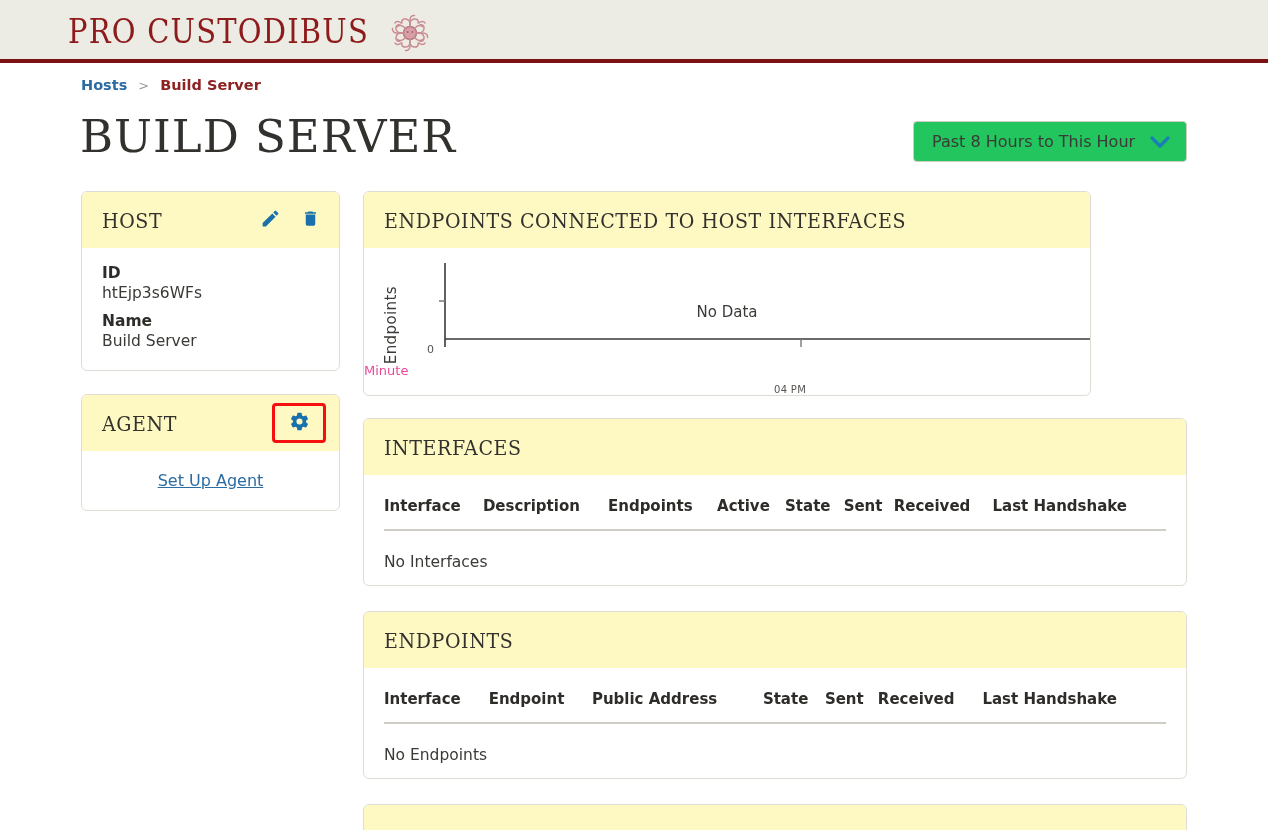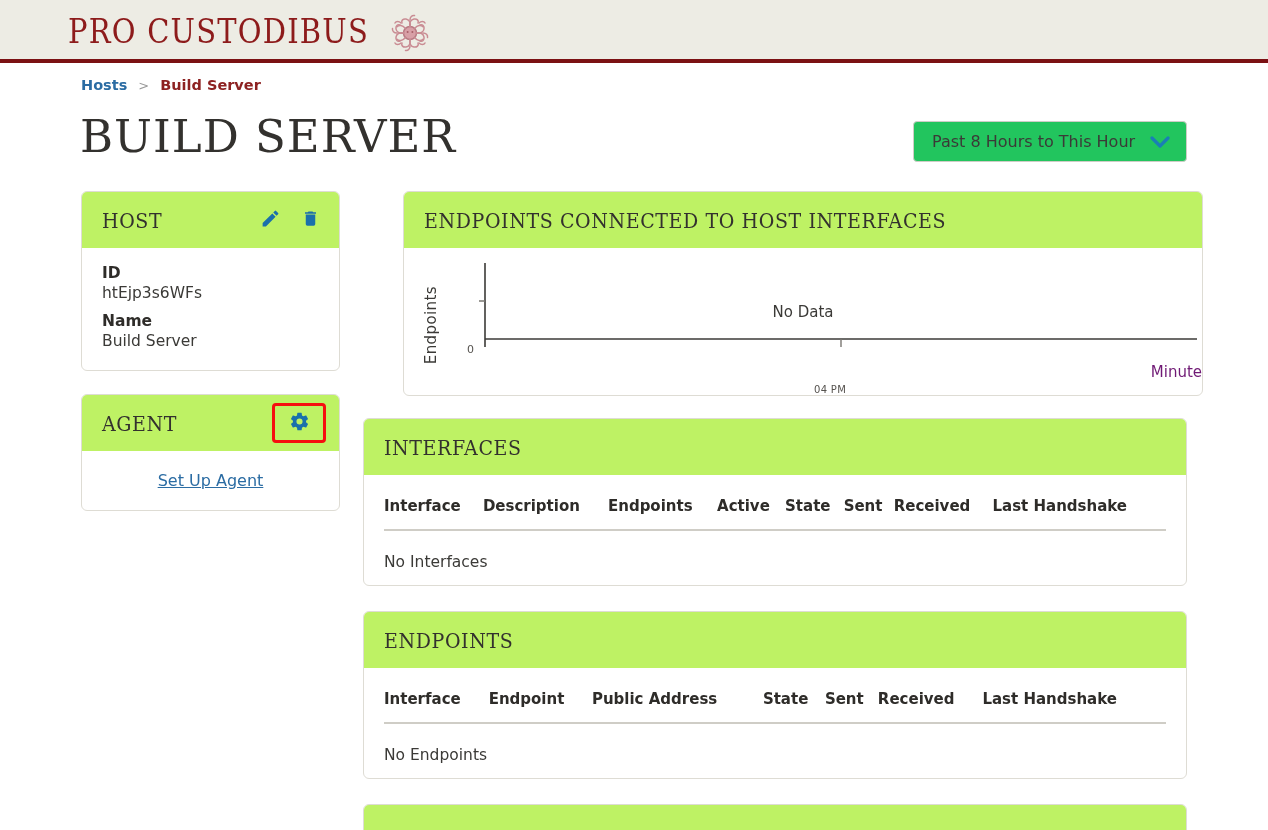--- a/index.html
+++ b/index.html
@@ -133,21 +133,21 @@
 
   
   .panel {
     position: absolute;
     background: #fff;
     border: 1px solid #dedcd4;
     border-radius: 6px;
     overflow: hidden;
   }
   .panel-head {
-    background: #bef264;
+    background: #fef9c3;
     height: 56px;
     display: flex;
     align-items: center;
     padding: 16px 20px;
     position: relative;
   }
   .panel-head h2 {
     font-family: "DejaVu Serif", serif;
     font-weight: 400;
     font-size: 19px;
@@ -208,43 +208,43 @@
     padding: 20px;
   }
   .link-blue {
     color: #2b6ca3;
     font-size: 16px;
     text-decoration: underline;
     cursor: pointer;
   }
 
   
-  #chart-panel { left: 363px; top: 191px; width: 800px; height: 205px; margin-left: 40px; }
+  #chart-panel { left: 363px; top: 191px; width: 728px; height: 205px; }
   .chart-area {
     position: relative;
     height: 148px;
     width: 100%;
   }
   .axis-label-y {
     position: absolute;
     left: 18px;
     top: 38px;
     font-size: 15px;
     color: #3b3a37;
     writing-mode: vertical-rl;
     transform: rotate(180deg);
     letter-spacing: 0.4px;
   }
   .axis-label-x {
     position: absolute;
     left: 0; right: 0;
     top: 115px;
-    text-align: right;
-    font-size: 15px;
-    color: #701a75;
+    text-align: left;
+    font-size: 13px;
+    color: #ec4899;
   }
   .no-data-msg {
     position: absolute;
     left: 0; right: 0;
     top: 55px;
     text-align: center;
     font-size: 15px;
     color: #3b3a37;
   }
   .tick-label-y {

